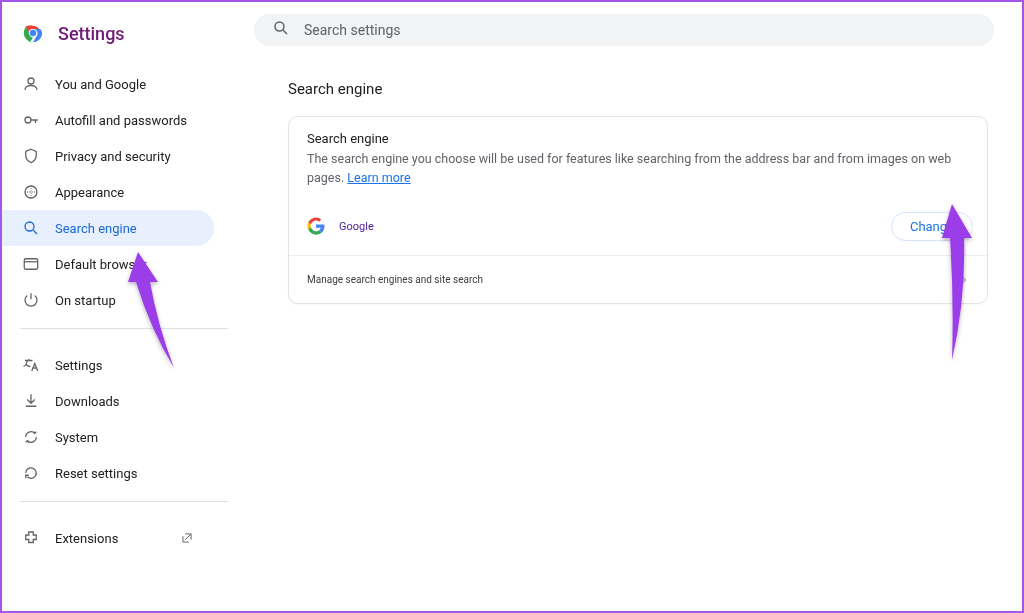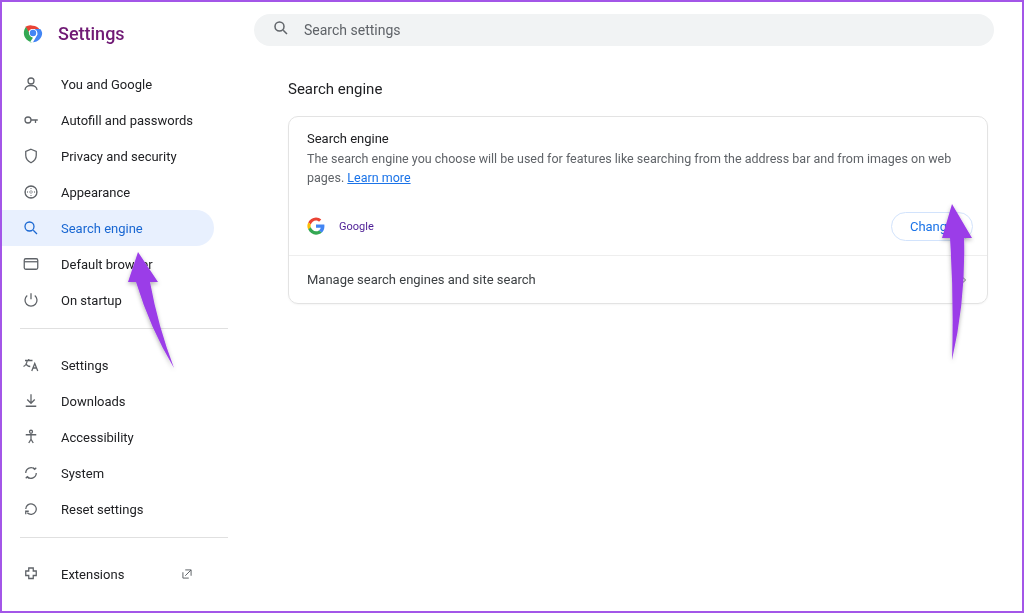--- a/index.html
+++ b/index.html
@@ -6,21 +6,21 @@
     body { width: 1024px; height: 613px; background: #fff; border: 2px solid #a356e8; position: relative; overflow: hidden; }
     .container { display: flex; height: 100%; }
 
     
     .sidebar { width: 240px; padding-top: 14px; }
     .sidebar-header { display: flex; align-items: center; gap: 14px; padding: 6px 18px 14px 20px; }
     .chrome-logo { width: 22px; height: 22px; }
     .settings-title { font-size: 18px; font-weight: 500; color: #701a75; }
 
     .nav-list { padding-top: 8px; }
-    .nav-item { display: flex; align-items: center; gap: 21px; padding: 9px 20px; font-size: 13px; color: #202124; cursor: pointer; border-radius: 0 20px 20px 0; margin-right: 28px; }
+    .nav-item { display: flex; align-items: center; gap: 15px; padding: 9px 20px; font-size: 13px; color: #202124; cursor: pointer; border-radius: 0 20px 20px 0; margin-right: 28px; }
     .nav-item.selected { background: #e8f0fe; color: #1967d2; }
     .nav-item.selected .nav-icon svg { stroke: #1967d2; }
     .nav-icon { width: 18px; display: flex; justify-content: center; align-items: center; }
     .nav-icon svg { width: 18px; height: 18px; stroke: #5f6368; fill: none; stroke-width: 1.7; }
     .nav-label { flex: 1; }
     .ext-icon { width: 14px; height: 14px; stroke: #5f6368; fill: none; stroke-width: 1.7; margin-left: 4px; }
 
     .nav-divider { border: none; border-top: 1px solid #e0e0e0; margin: 10px 14px 10px 18px; }
 
     
@@ -39,21 +39,21 @@
     .card-desc { font-size: 12.5px; color: #5f6368; line-height: 1.5; }
     .card-desc a { color: #1a73e8; text-decoration: underline; cursor: pointer; }
 
     .engine-row { display: flex; align-items: center; justify-content: space-between; padding: 10px 14px 14px 18px; border-bottom: 1px solid #eee; }
     .engine-left { display: flex; align-items: center; gap: 14px; }
     .google-g { width: 18px; height: 18px; }
     .engine-name { font-size: 11px; color: #4c1d95; }
     .change-btn { border: 1px solid #d2e3fc; background: #fff; color: #1a73e8; padding: 6px 18px; border-radius: 16px; font-size: 13px; cursor: pointer; }
 
     .manage-row { display: flex; align-items: center; justify-content: space-between; padding: 14px 18px; cursor: pointer; }
-    .manage-label { font-size: 13px; color: #3c4043; }
+    .manage-label { font-size: 10px; color: #3c4043; }
     .arrow-right svg { width: 10px; height: 10px; stroke: #5f6368; stroke-width: 2; fill: none; }
 
     
     .arrow-annot { position: absolute; z-index: 100; pointer-events: none; }
     .arrow1 { left: 104px; top: 244px; width: 90px; height: 130px; }
     .arrow2 { left: 922px; top: 196px; width: 70px; height: 170px; }
   </style>
 </head>
 <body>
 
@@ -151,29 +151,20 @@
           </span>
         <span class="nav-label">Settings</span>
       </div>
       <div class="nav-item">
         <span class="nav-icon">
             <svg viewBox="0 0 24 24">
               <path d="M12 3v12M7 10l5 5 5-5M5 19h14"></path>
             </svg>
           </span>
         <span class="nav-label">Downloads</span>
-      </div>
-      <div class="nav-item">
-        <span class="nav-icon">
-            <svg viewBox="0 0 24 24">
-              <circle cx="12" cy="5" r="2"></circle>
-              <path d="M5 9h14M12 9v6M9 20l3-5 3 5"></path>
-            </svg>
-          </span>
-        <span class="nav-label">Accessibility</span>
       </div>
       <div class="nav-item">
         <span class="nav-icon">
             <svg viewBox="0 0 24 24">
               <path d="M5 12a7 7 0 0 1 12-5M19 12a7 7 0 0 1-12 5"></path>
               <path d="M15 5l2 2 2-2M9 19l-2-2-2 2"></path>
             </svg>
           </span>
         <span class="nav-label">System</span>
       </div>

